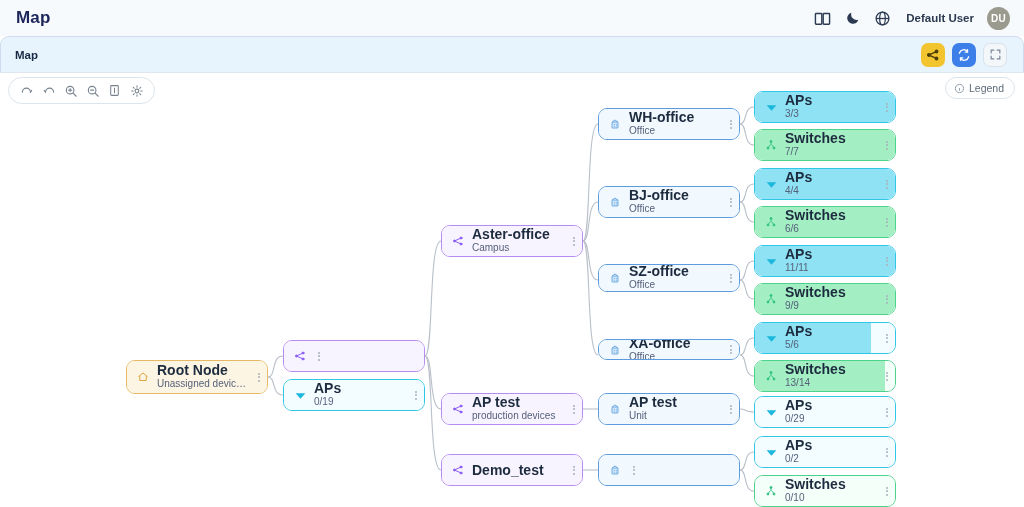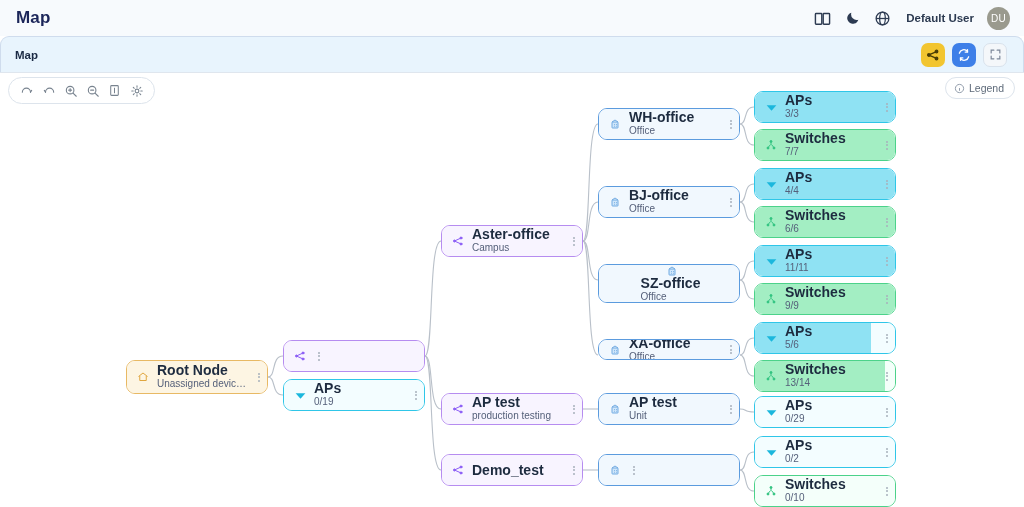--- a/index.html
+++ b/index.html
@@ -32,21 +32,21 @@
     color: #2d3b52;
   }
   .hicon svg { display: block; }
   .user-name {
     font-size: 11.5px; font-weight: bold; color: #2c3a51;
     margin-left: 2px;
   }
   .avatar {
     width: 23px; height: 23px; border-radius: 50%;
     background: #9a9a8e; color: #ffffff;
-    font-size: 10px; font-weight: normal;
+    font-size: 10px; font-weight: bold;
     display: flex; align-items: center; justify-content: center;
     letter-spacing: .3px;
   }
 
   
   .tabstrip {
     height: 37px;
     background: #ffffff;
     border-bottom: 1px solid #dfe6ee;
     display: flex; align-items: stretch;
@@ -394,21 +394,21 @@
         <div class="node-ico">
           <svg width="12" height="12" viewBox="0 0 24 24" fill="none" stroke="#8b5cf6" stroke-width="2" stroke-linecap="round">
             <circle cx="5" cy="12" r="2" fill="#8b5cf6"></circle>
             <circle cx="18" cy="6" r="2" fill="#8b5cf6"></circle>
             <circle cx="18" cy="18" r="2" fill="#8b5cf6"></circle>
             <path d="M7 11l9-4M7 13l9 4"></path>
           </svg>
         </div>
         <div class="node-text">
           <div class="node-title">AP test</div>
-          <div class="node-sub">production testing</div>
+          <div class="node-sub">production devices</div>
         </div>
         <div class="node-menu">
           <span class="dots">
             <i></i>
             <i></i>
             <i></i>
           </span>
         </div>
       </div>
       <div class="node n-group" style="left: 441px; top: 381px; width: 142px; height: 32px;">
@@ -467,21 +467,21 @@
           <div class="node-sub">Office</div>
         </div>
         <div class="node-menu">
           <span class="dots">
             <i></i>
             <i></i>
             <i></i>
           </span>
         </div>
       </div>
-      <div class="node n-office" style="left: 598px; top: 191px; width: 142px; height: 39px; flex-direction: column;">
+      <div class="node n-office" style="left: 598px; top: 191px; width: 142px; height: 28px;">
         <div class="bg-rest"></div>
         <div class="node-ico">
           <svg width="12" height="12" viewBox="0 0 24 24" fill="none" stroke="#6aa6e0" stroke-width="1.9">
             <rect x="6" y="8" width="12" height="12" rx="1" fill="#cfe6fa"></rect>
             <path d="M6 8l6-4 6 4"></path>
             <path d="M10 13h1.5M14 13h1.5M10 16.5h1.5M14 16.5h1.5"></path>
           </svg>
         </div>
         <div class="node-text">
           <div class="node-title">SZ-office</div>

